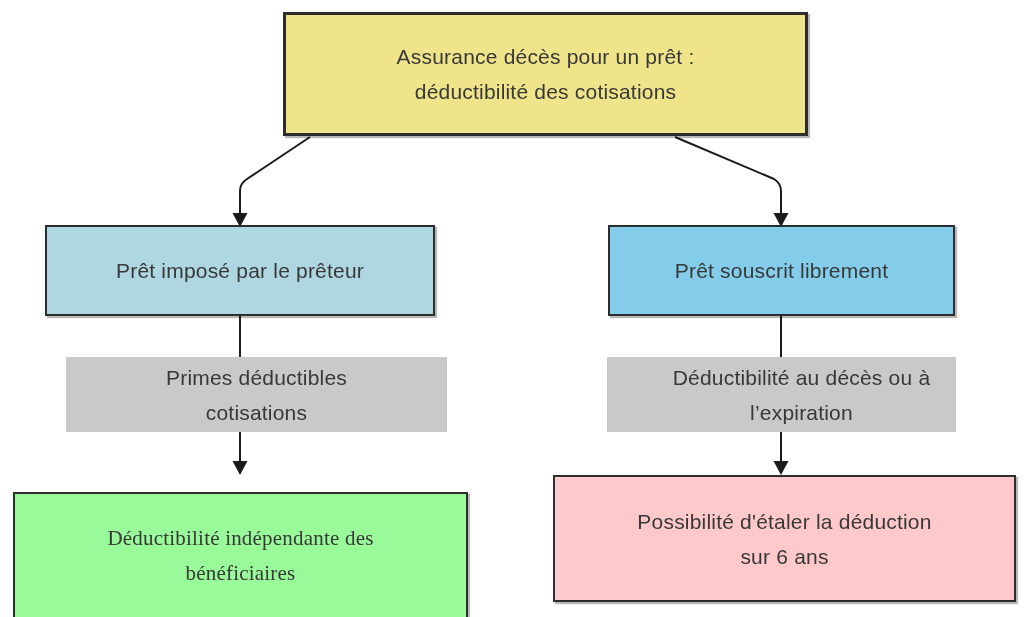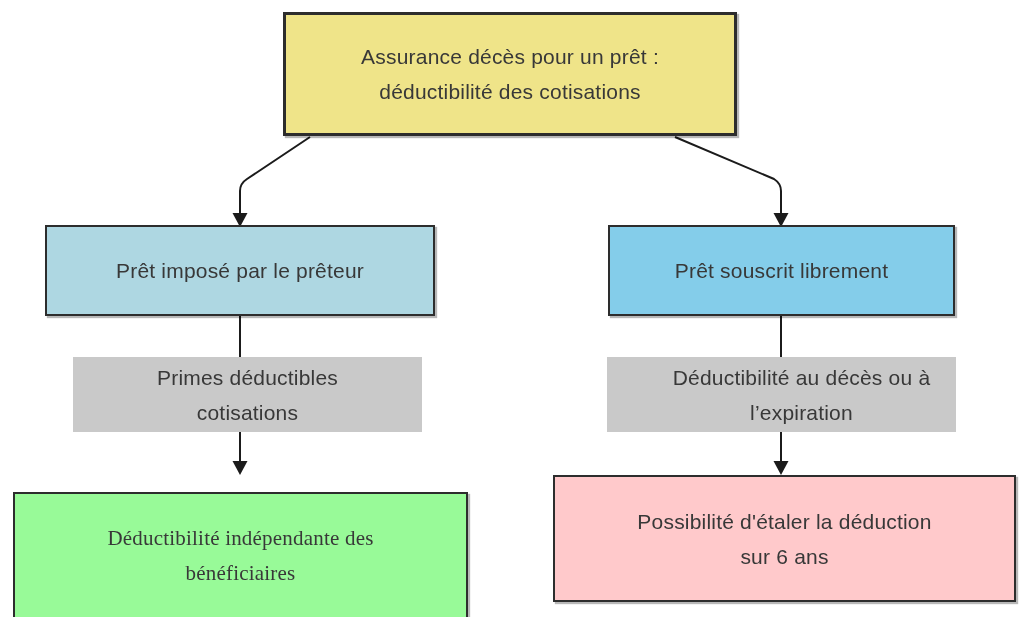--- a/index.html
+++ b/index.html
@@ -33,38 +33,38 @@
     color: #383838;
     font-size: 21px;
     line-height: 35px;
     letter-spacing: 0.2px;
   }
   .bordered {
     border: 2px solid #2d2d2d;
     box-shadow: 2px 2px 1px rgba(0,0,0,0.28);
   }
   .node-root {
-    left: 283px; top: 12px; width: 454px; height: 124px;
+    left: 283px; top: 12px; width: 525px; height: 124px;
     background: #efe489;
     border-width: 3px;
   }
   .node-loan-imposed {
     left: 45px; top: 225px; width: 390px; height: 91px;
     background: #aed7e2;
   }
   .node-loan-free {
     left: 608px; top: 225px; width: 347px; height: 91px;
     background: #84cdea;
   }
   .node-note {
     background: #c9c9c9;
     border: none;
   }
   .node-premiums {
-    left: 73px; top: 357px; width: 349px; height: 75px;
+    left: 66px; top: 357px; width: 381px; height: 75px;
   }
   .node-deduct-death {
     left: 607px; top: 357px; width: 349px; height: 75px; padding-left: 40px;
   }
   .node-beneficiaries {
     left: 13px; top: 492px; width: 455px; height: 127px;
     background: #98fa98;
     font-family: Liberation Serif, serif;
   }
   .node-spread {

